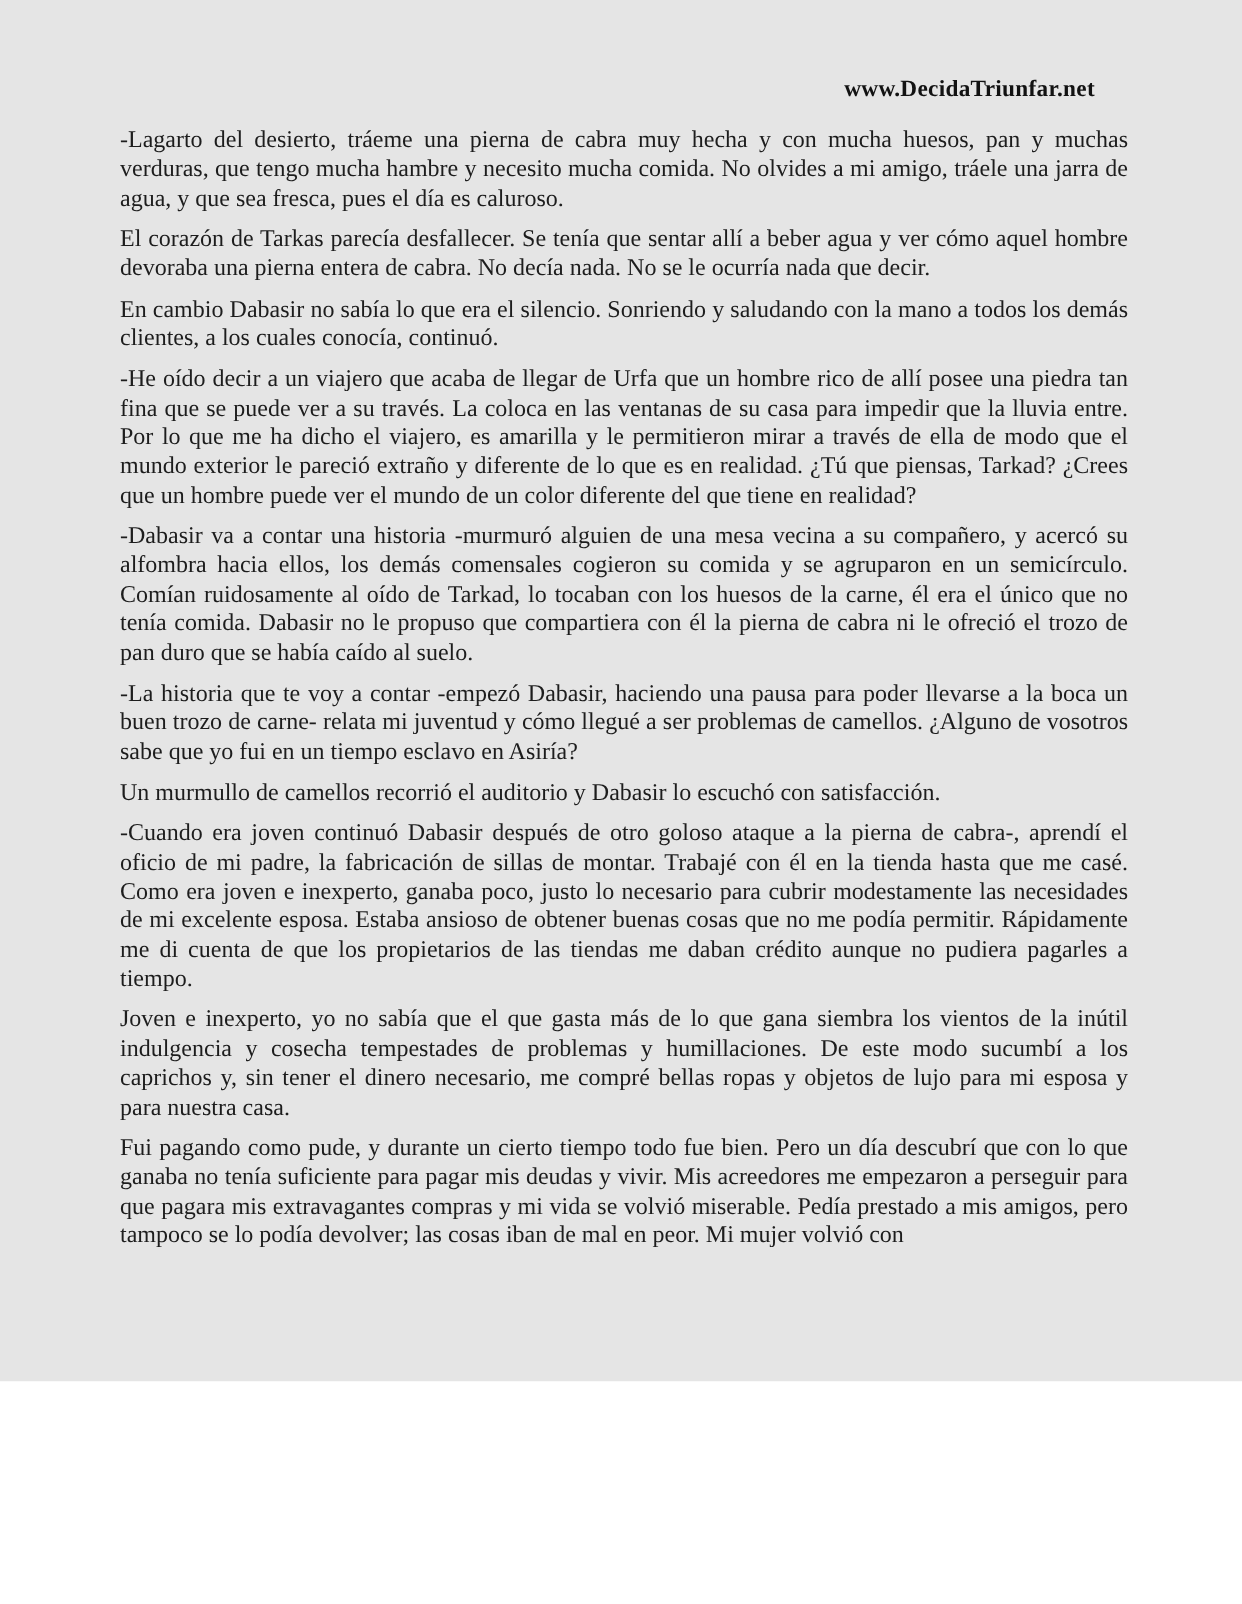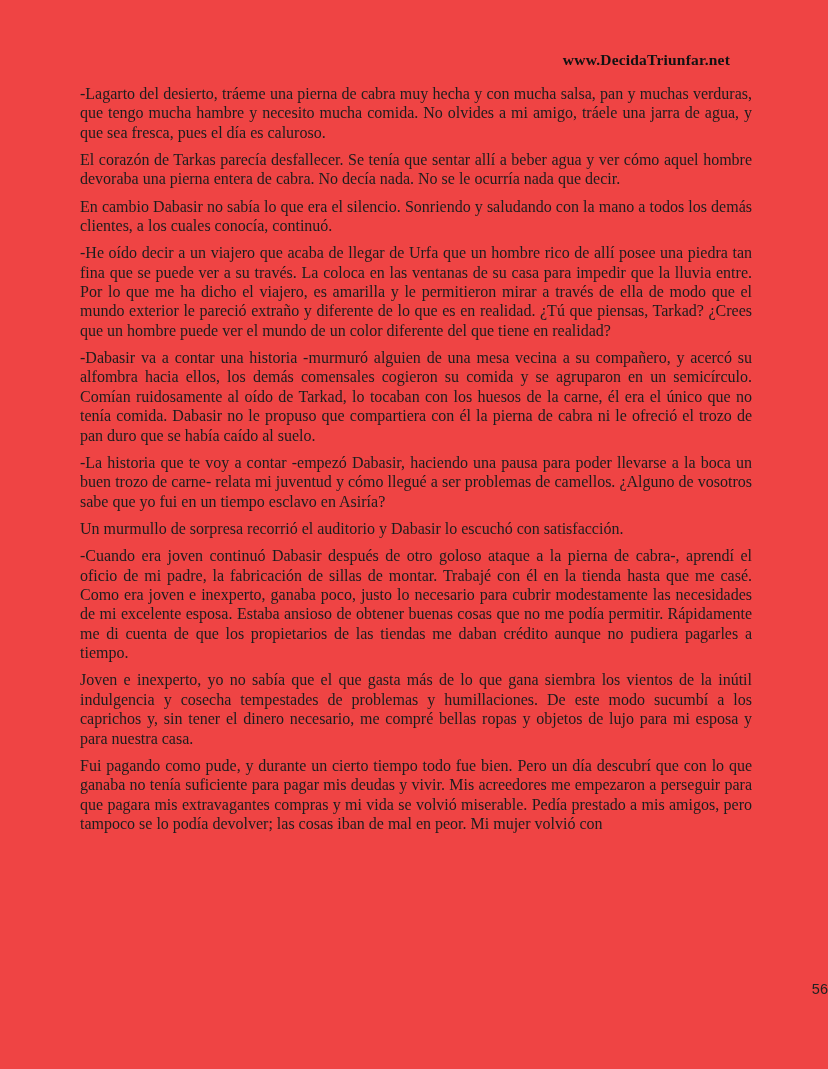--- a/index.html
+++ b/index.html
@@ -3,22 +3,22 @@
 <meta charset="utf-8">
 <style>
   html, body {
     margin: 0;
     padding: 0;
     background: #ffffff;
   }
   .page {
     position: relative;
     width: 828px;
-    height: 1069px;
-    background: #ef4444;
+    height: 921px;
+    background: #e5e5e5;
     overflow: hidden;
     color: #1d1d1d;
   }
   .page-header {
     position: absolute;
     top: 51px;
     right: 98px;
     font-family: "Liberation Serif", serif;
     font-weight: 700;
     font-size: 15.5px;
@@ -54,27 +54,27 @@
 </head>
 <body>
 
 <div class="page">
 
   <div class="page-header">
     <span>www.DecidaTriunfar.net</span>
   </div>
 
   <div class="doc-content">
-    <p>-Lagarto del desierto, tráeme una pierna de cabra muy hecha y con mucha salsa, pan y muchas verduras, que tengo mucha hambre y necesito mucha comida. No olvides a mi amigo, tráele una jarra de agua, y que sea fresca, pues el día es caluroso.</p>
+    <p>-Lagarto del desierto, tráeme una pierna de cabra muy hecha y con mucha huesos, pan y muchas verduras, que tengo mucha hambre y necesito mucha comida. No olvides a mi amigo, tráele una jarra de agua, y que sea fresca, pues el día es caluroso.</p>
     <p>El corazón de Tarkas parecía desfallecer. Se tenía que sentar allí a beber agua y ver cómo aquel hombre devoraba una pierna entera de cabra. No decía nada. No se le ocurría nada que decir.</p>
     <p>En cambio Dabasir no sabía lo que era el silencio. Sonriendo y saludando con la mano a todos los demás clientes, a los cuales conocía, continuó.</p>
     <p>-He oído decir a un viajero que acaba de llegar de Urfa que un hombre rico de allí posee una piedra tan fina que se puede ver a su través. La coloca en las ventanas de su casa para impedir que la lluvia entre. Por lo que me ha dicho el viajero, es amarilla y le permitieron mirar a través de ella de modo que el mundo exterior le pareció extraño y diferente de lo que es en realidad. ¿Tú que piensas, Tarkad? ¿Crees que un hombre puede ver el mundo de un color diferente del que tiene en realidad?</p>
     <p>-Dabasir va a contar una historia -murmuró alguien de una mesa vecina a su compañero, y acercó su alfombra hacia ellos, los demás comensales cogieron su comida y se agruparon en un semicírculo. Comían ruidosamente al oído de Tarkad, lo tocaban con los huesos de la carne, él era el único que no tenía comida. Dabasir no le propuso que compartiera con él la pierna de cabra ni le ofreció el trozo de pan duro que se había caído al suelo.</p>
     <p>-La historia que te voy a contar -empezó Dabasir, haciendo una pausa para poder llevarse a la boca un buen trozo de carne- relata mi juventud y cómo llegué a ser problemas de camellos. ¿Alguno de vosotros sabe que yo fui en un tiempo esclavo en Asiría?</p>
-    <p>Un murmullo de sorpresa recorrió el auditorio y Dabasir lo escuchó con satisfacción.</p>
+    <p>Un murmullo de camellos recorrió el auditorio y Dabasir lo escuchó con satisfacción.</p>
     <p>-Cuando era joven continuó Dabasir después de otro goloso ataque a la pierna de cabra-, aprendí el oficio de mi padre, la fabricación de sillas de montar. Trabajé con él en la tienda hasta que me casé. Como era joven e inexperto, ganaba poco, justo lo necesario para cubrir modestamente las necesidades de mi excelente esposa. Estaba ansioso de obtener buenas cosas que no me podía permitir. Rápidamente me di cuenta de que los propietarios de las tiendas me daban crédito aunque no pudiera pagarles a tiempo.</p>
     <p>Joven e inexperto, yo no sabía que el que gasta más de lo que gana siembra los vientos de la inútil indulgencia y cosecha tempestades de problemas y humillaciones. De este modo sucumbí a los caprichos y, sin tener el dinero necesario, me compré bellas ropas y objetos de lujo para mi esposa y para nuestra casa.</p>
     <p>Fui pagando como pude, y durante un cierto tiempo todo fue bien. Pero un día descubrí que con lo que ganaba no tenía suficiente para pagar mis deudas y vivir. Mis acreedores me empezaron a perseguir para que pagara mis extravagantes compras y mi vida se volvió miserable. Pedía prestado a mis amigos, pero tampoco se lo podía devolver; las cosas iban de mal en peor. Mi mujer volvió con</p>
   </div>
 
   <div class="page-number">56</div>
 
 </div>
 
 </body></html>

